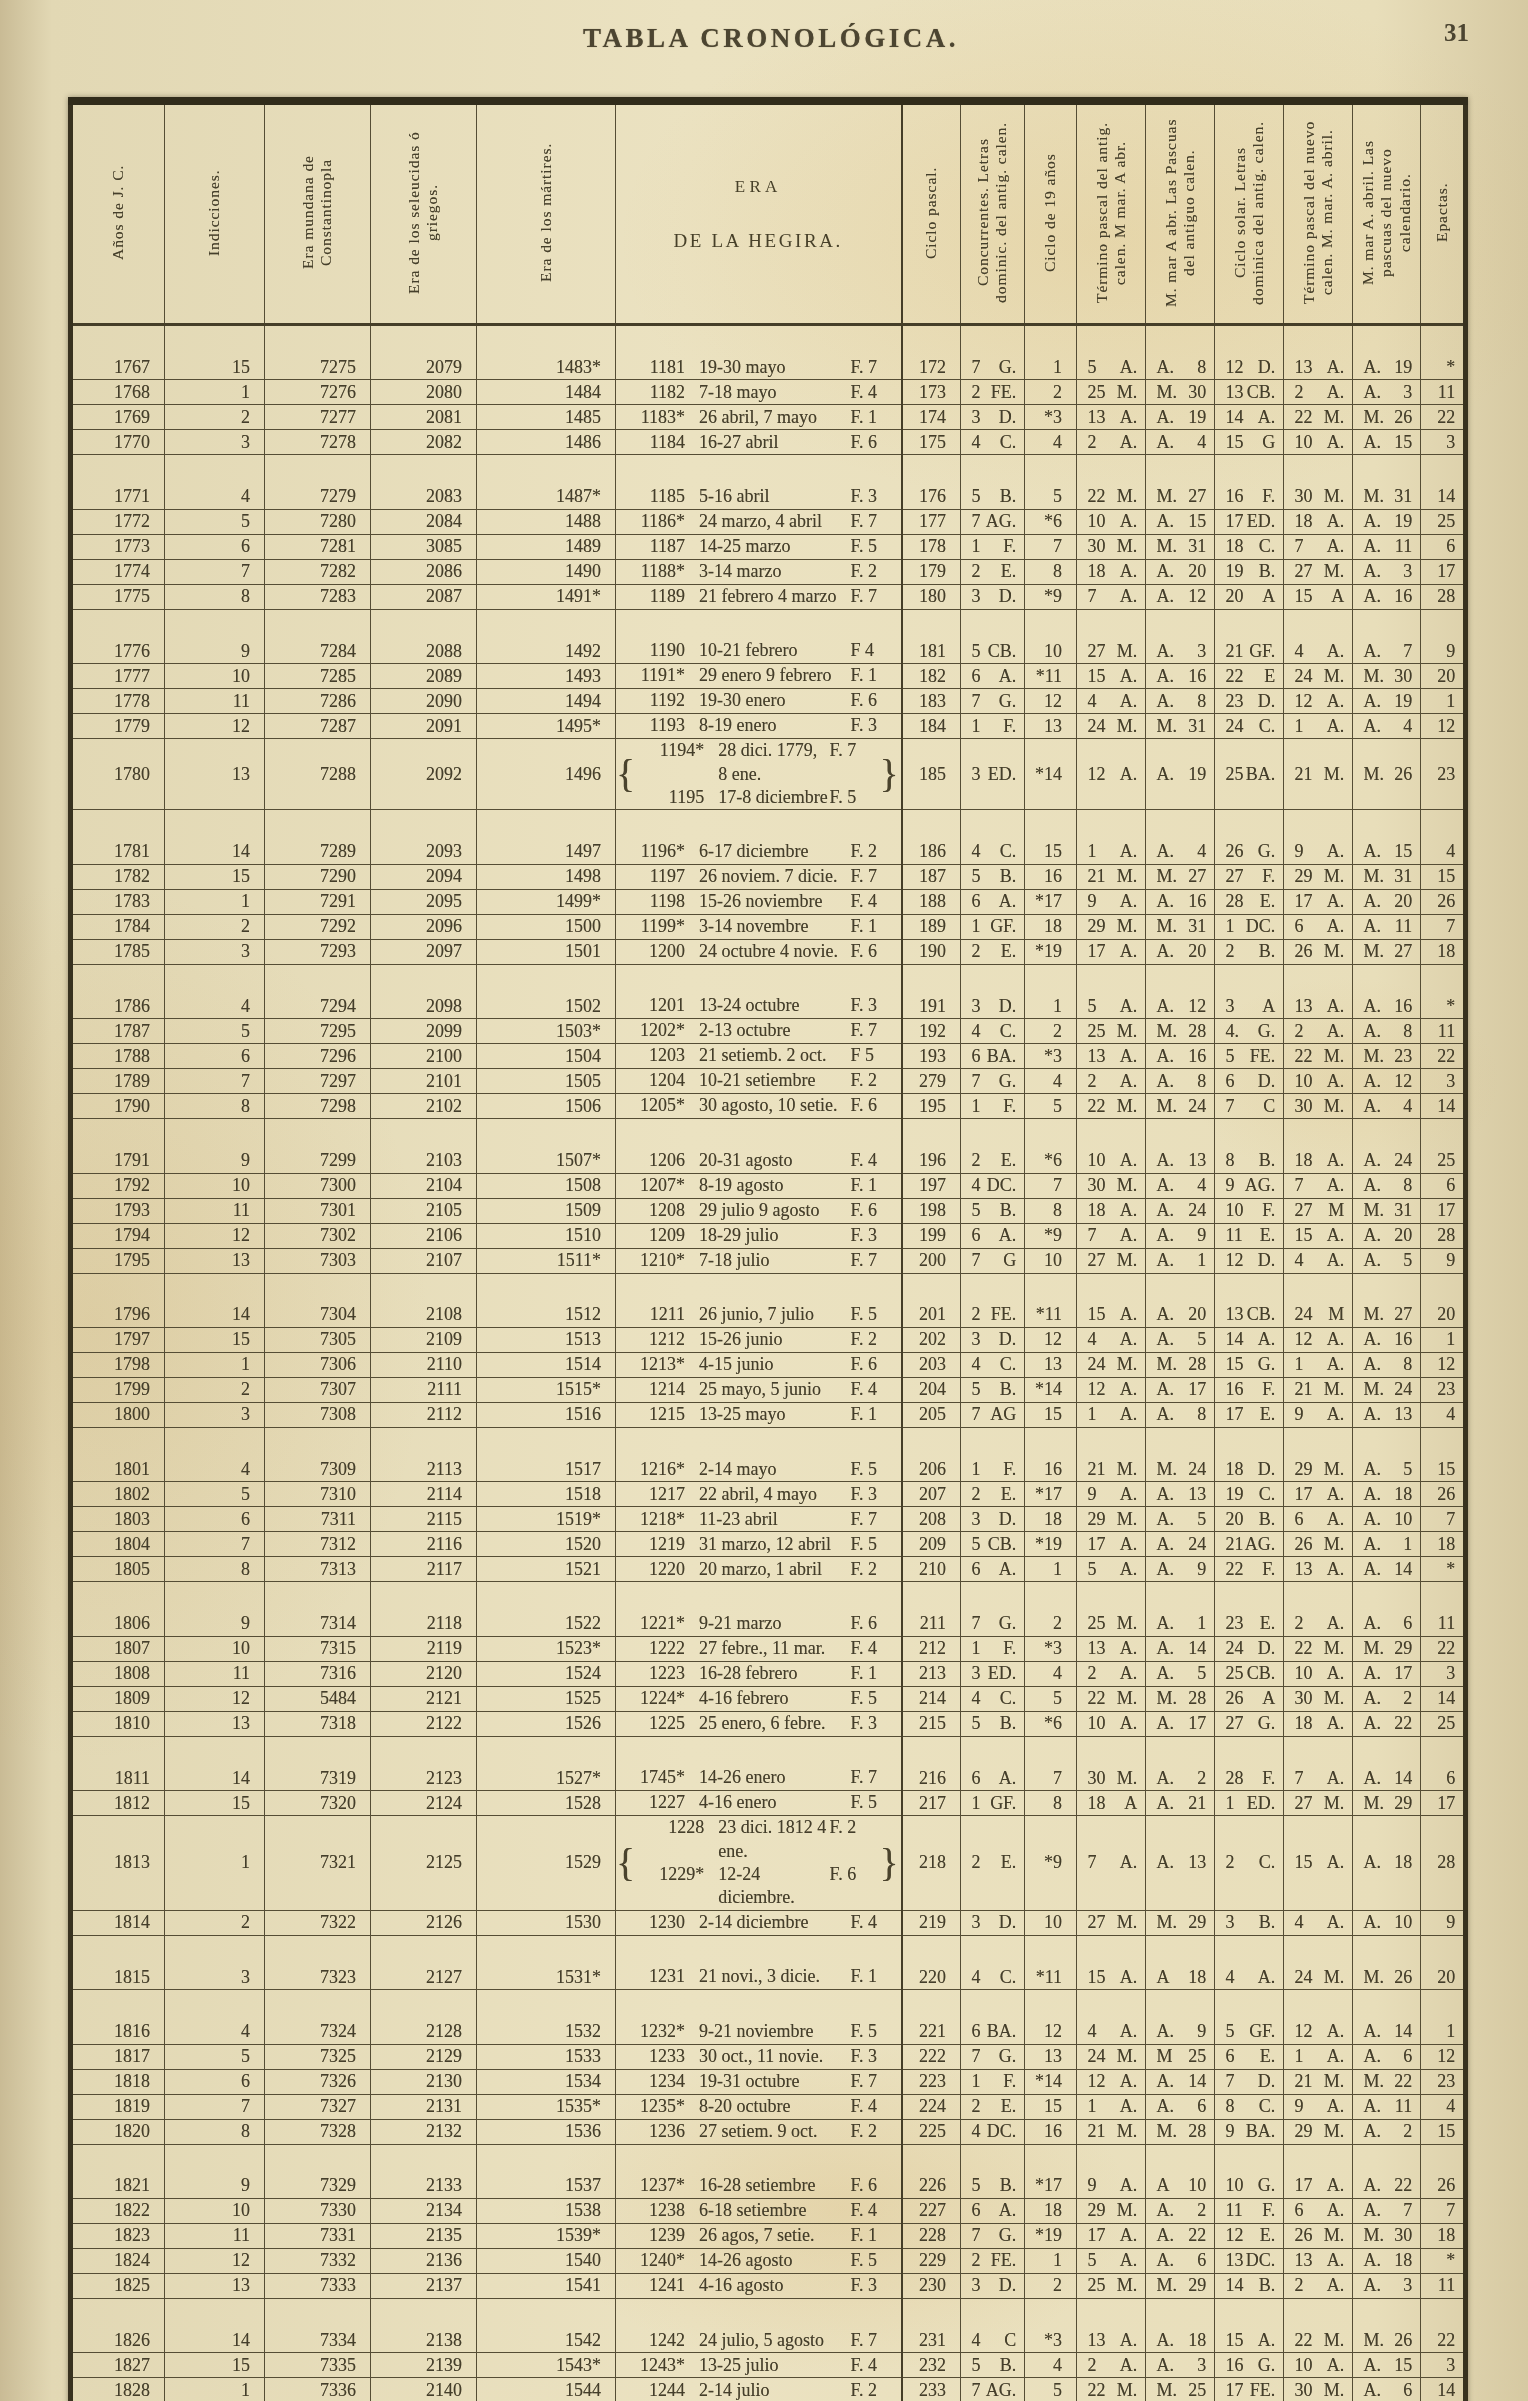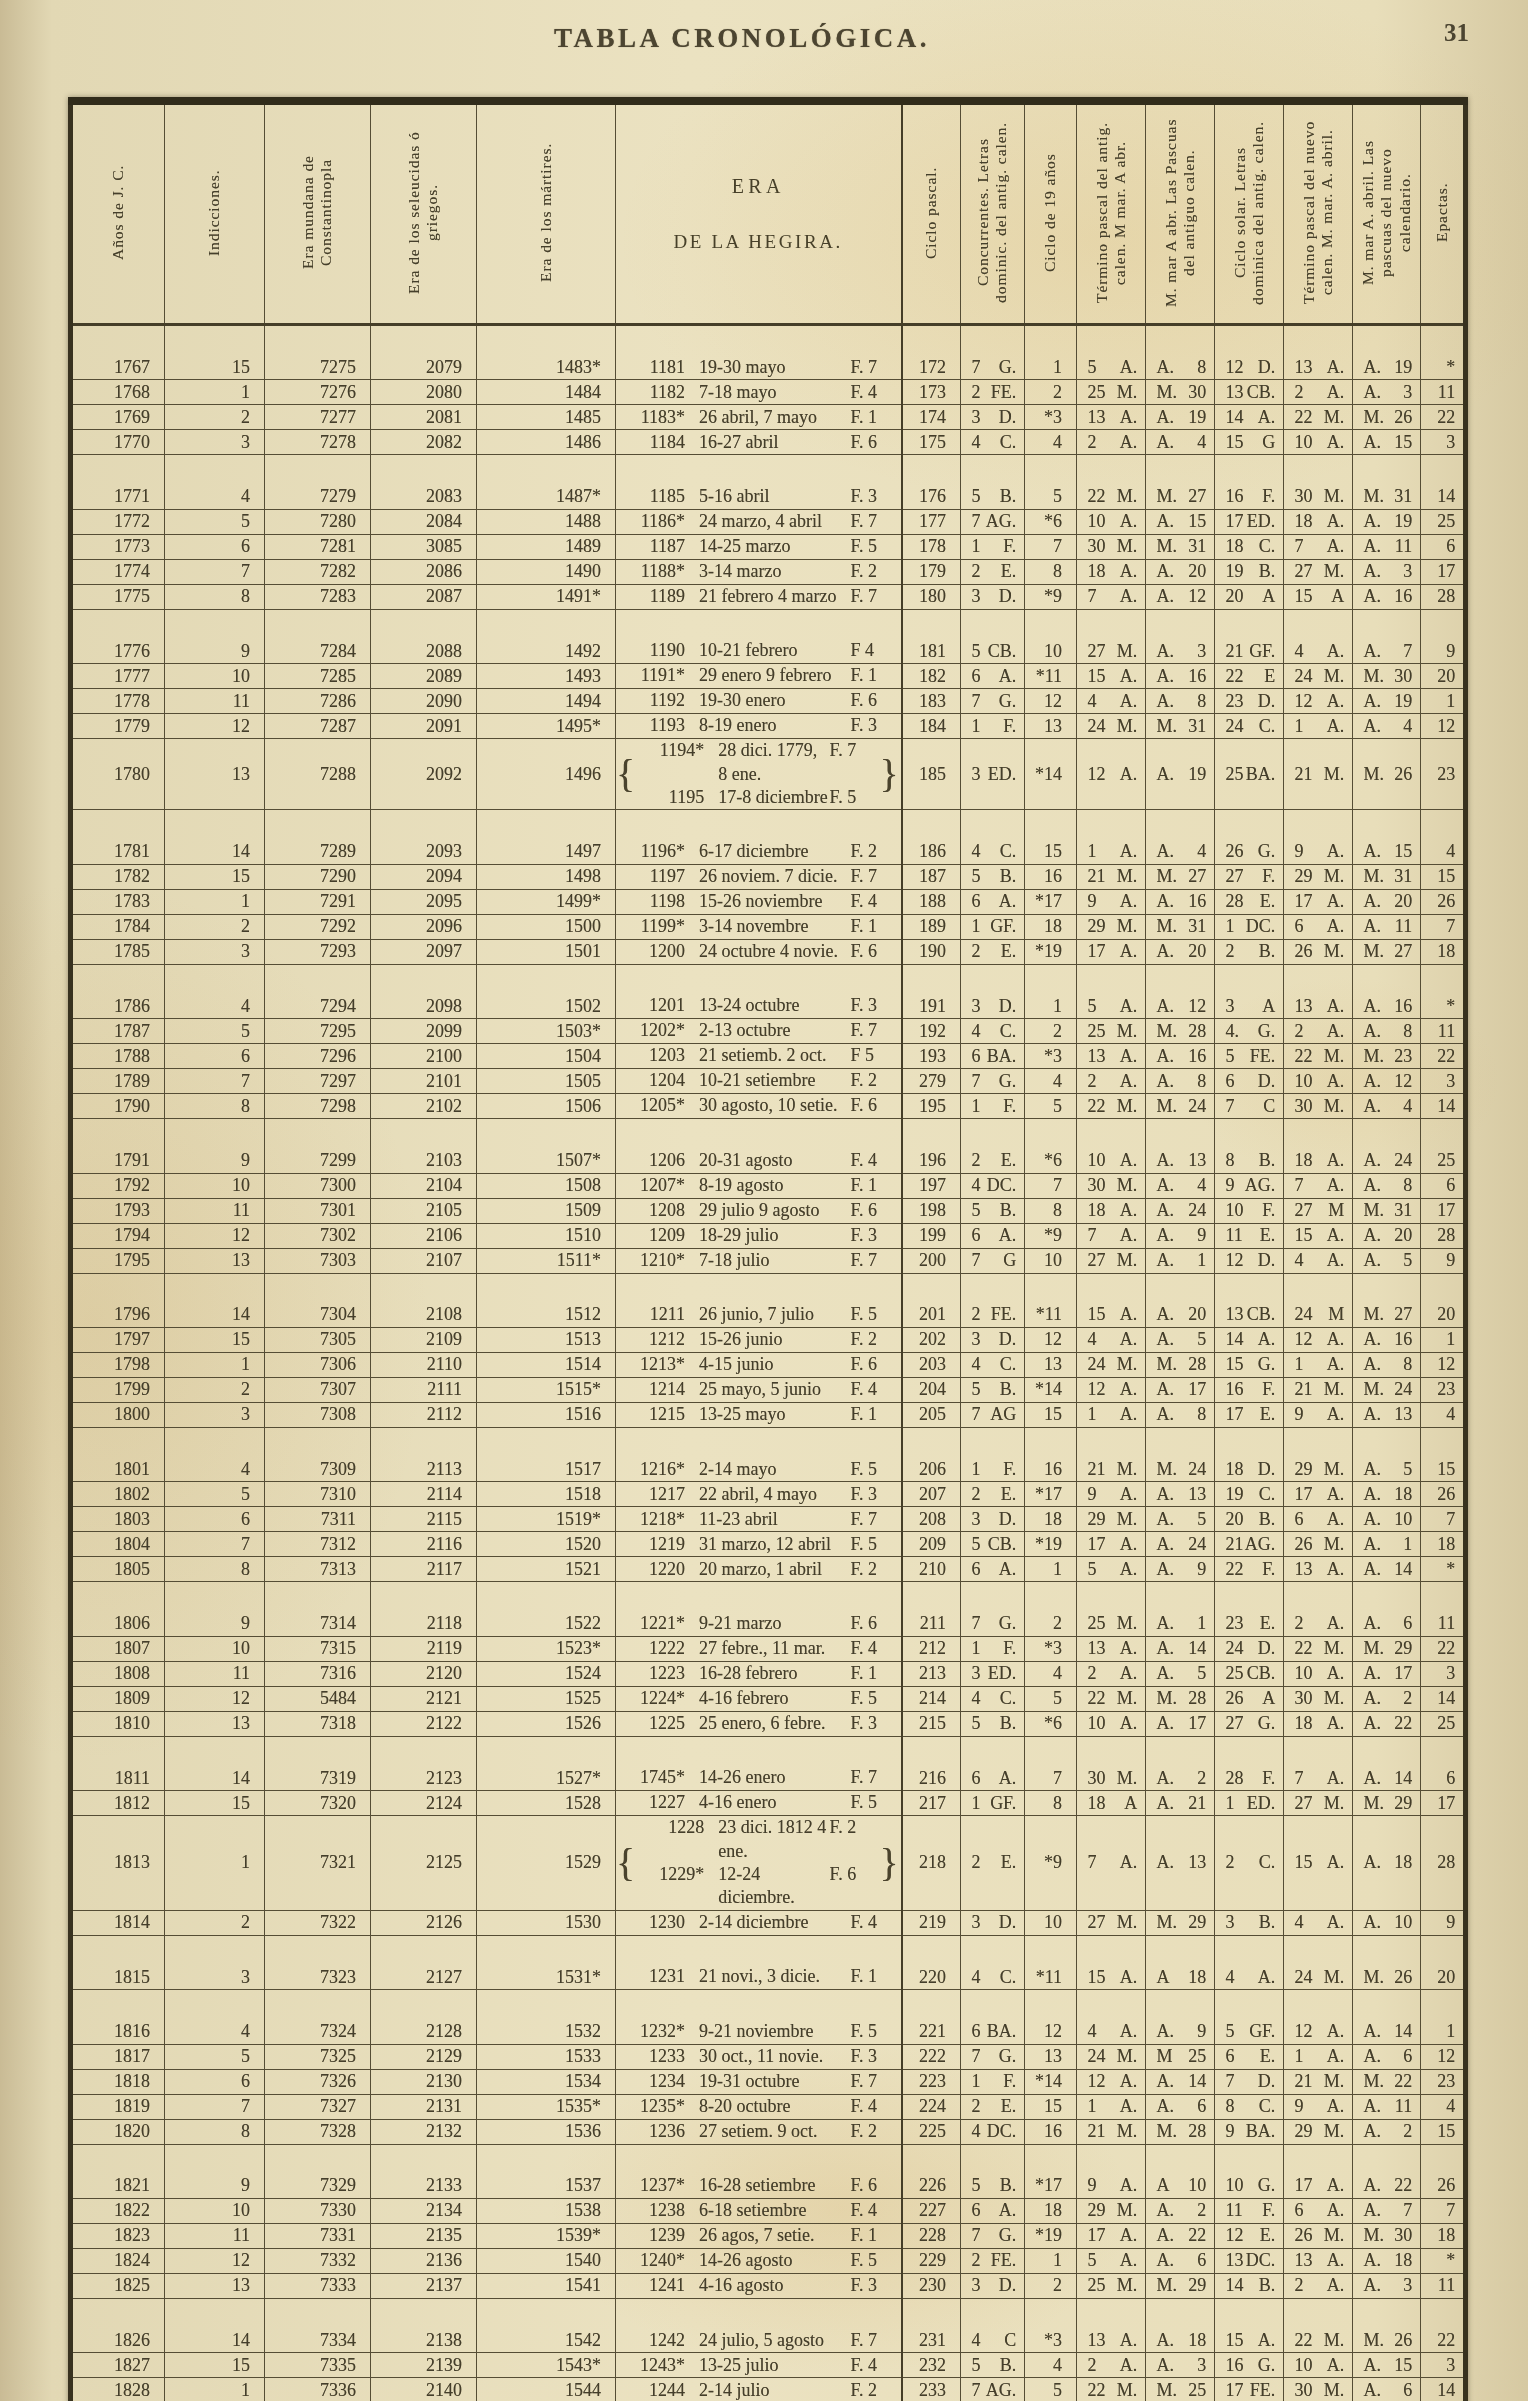--- a/index.html
+++ b/index.html
@@ -8,21 +8,21 @@
     background:
       radial-gradient(ellipse 779px 433px at 72% 10%, rgba(215,173,92,.20), transparent 62%),
       radial-gradient(ellipse 563px 736px at 6% 55%, rgba(193,152,82,.18), transparent 60%),
       radial-gradient(ellipse 485px 277px at 55% 92%, rgba(205,164,92,.22), transparent 60%),
       radial-gradient(ellipse 260px 173px at 88% 45%, rgba(205,170,100,.15), transparent 60%),
       linear-gradient(90deg,#c9bb95 0,#e2d8b4 52px,#ebe2c1 45%,#e8deba 90%,#d6c9a2 100%);
     font-family:"Liberation Serif","DejaVu Serif",serif;
     color:#413b29;
   }
   .page-title{
-    position:absolute;top:22.5px;left:554px;
+    position:absolute;top:22.5px;left:583px;
     font-size:27px;font-weight:bold;letter-spacing:3.5px;color:#4c4531;
     text-shadow:0 0 0.9px rgba(70,60,35,.6);
   }
   .page-number{
     position:absolute;top:19px;right:59px;
     font-size:25px;font-weight:bold;color:#4c4531;
   }
   table.ttable{
     position:absolute;left:68px;top:97px;
     width:1394px;table-layout:fixed;border-collapse:collapse;
@@ -32,21 +32,21 @@
   .ttable th,.ttable td{border:1.4px solid #55censored;}
   .ttable th,.ttable td{border:1.4px solid #554d35;}
   .ttable th{height:218px;vertical-align:middle;text-align:center;font-weight:normal;
     border-bottom:3px solid #453e28;padding:0;}
   .vtxt{
     writing-mode:vertical-rl;transform:rotate(180deg);
     display:inline-block;height:201px;
     font-size:15.6px;line-height:1.18;letter-spacing:0.9px;
     color:#453f2b;text-shadow:0 0 0.5px rgba(70,60,35,.55);
   }
-  th.hh .l1{font-size:20px;letter-spacing:4.3px;margin-bottom:33px;color:#474029;}
+  th.hh .l1{font-size:17px;letter-spacing:4.3px;margin-bottom:33px;color:#474029;}
   th.hh .l2{font-size:19px;letter-spacing:2.6px;color:#474029;}
   .ttable td{height:24px;padding:0;font-size:18px;vertical-align:middle;
     color:#443e2b;text-shadow:0 0 0.6px rgba(70,58,32,.5);}
   td.c-num{text-align:right;padding-right:14px;}
   td.c-ep{text-align:right;padding-right:7.8px;}
   .pair{display:flex;justify-content:space-between;padding:0 7.8px 0 10.4px;}
   .hw{display:flex;align-items:center;width:100%;}
   .hlines{flex:1;}
   .hl{display:flex;align-items:baseline;line-height:23.4px;}
   .hn{width:69px;text-align:right;flex:none;}

